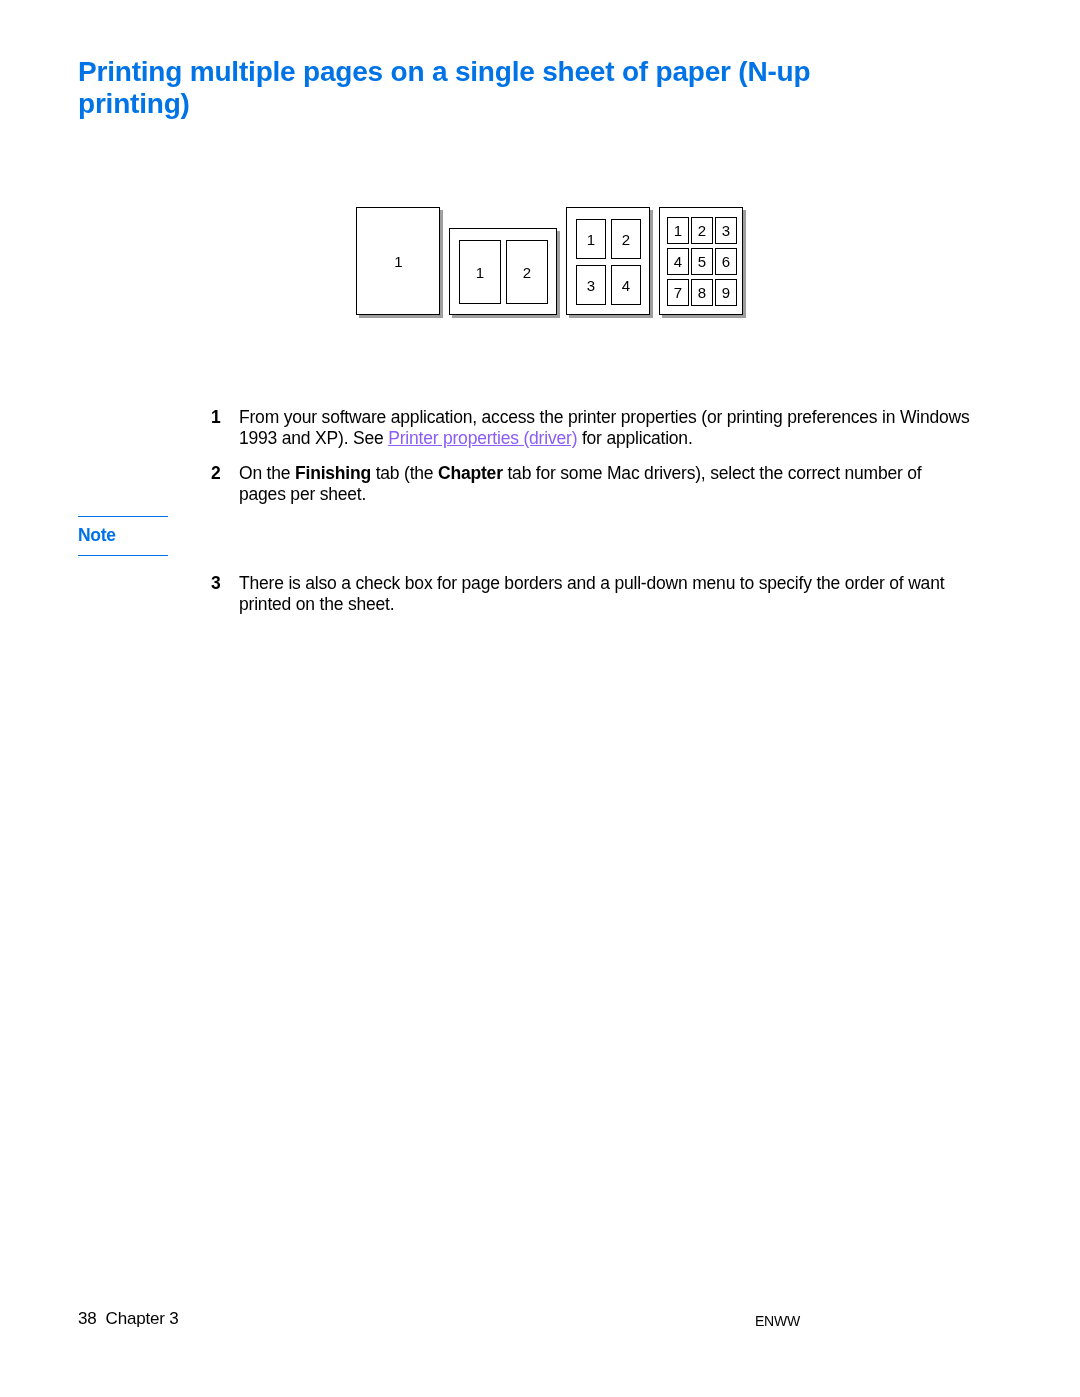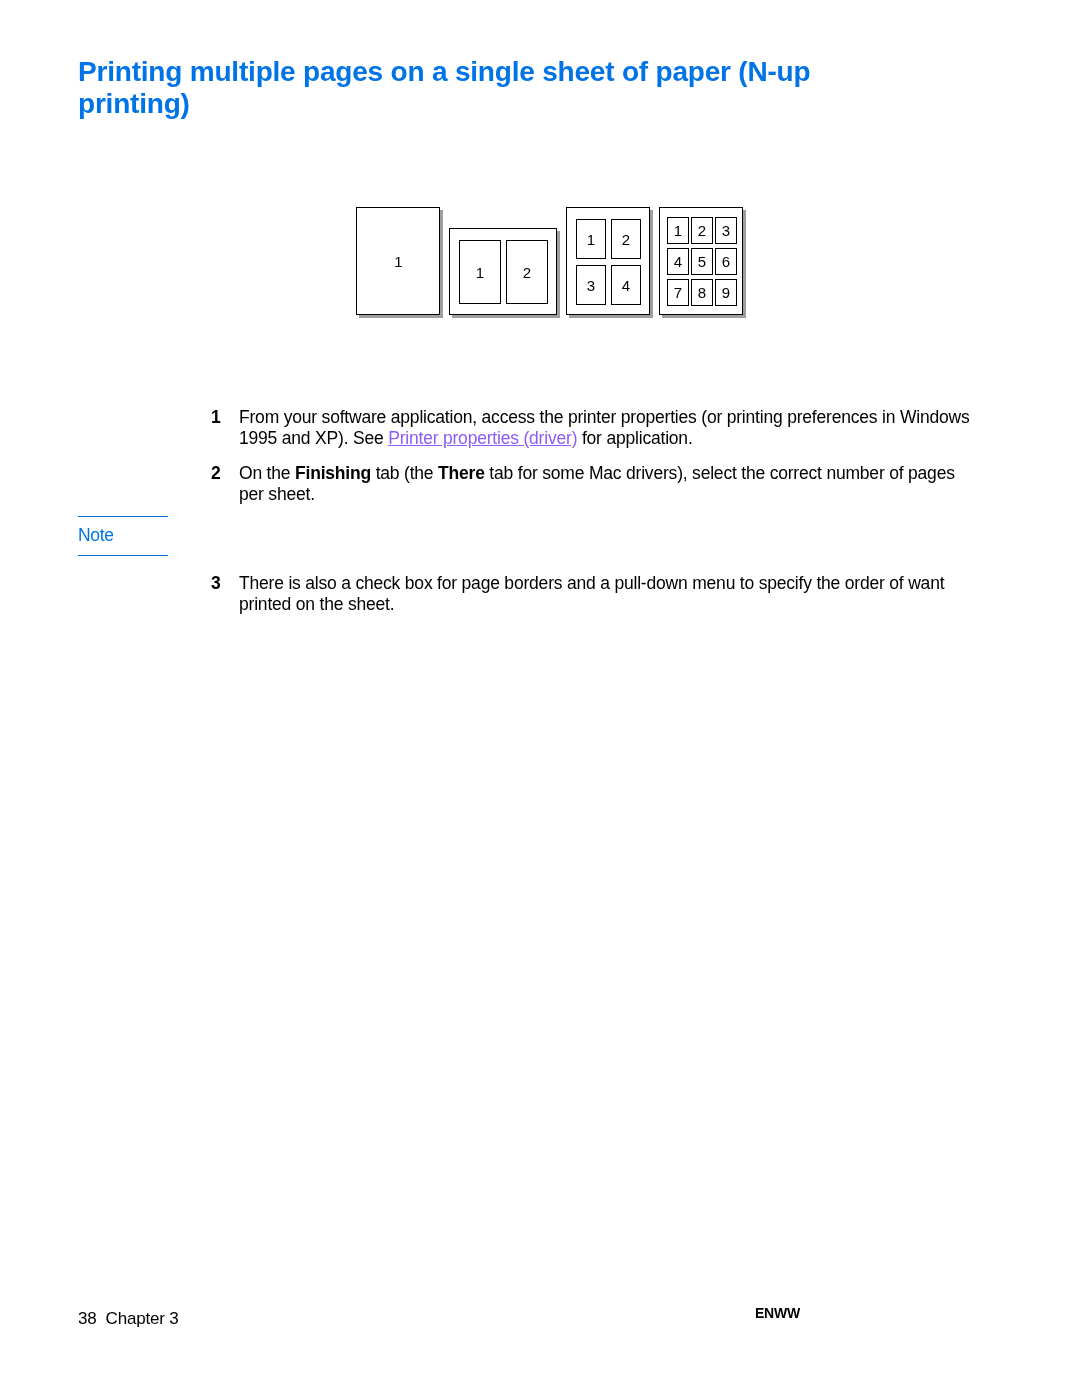--- a/index.html
+++ b/index.html
@@ -100,21 +100,21 @@
     color: #8b5cf6;
     text-decoration: underline;
   }
 
   .note-label {
     position: absolute;
     left: 78px;
     top: 525px;
     font-size: 17.5px;
     color: #0073e6;
-    font-weight: normal;
+    font-weight: bold;
     letter-spacing: -0.3px;
   }
   .note-rule {
     position: absolute;
     left: 78px;
     border: none;
     border-top: 1.2px solid #0073e6;
     width: 90px;
     margin:0;
   }
@@ -151,23 +151,22 @@
     letter-spacing:-0.2px;
   }
   .footer .left {
     position: absolute;
     left: 78px;
     bottom: 0;
   }
   .footer .right {
     position: absolute;
     right: 100px;
-    bottom: 8px;
+    bottom: 0;
     font-size: 14px;
-    font-weight: bold;
   }
 </style>
 </head>
 <body>
 
 <div class="page">
 
   <div class="title">Printing multiple pages on a single sheet of paper (N-up printing)</div>
 
 
@@ -232,27 +231,27 @@
           <span class="lbl">9</span>
         </div>
     </div>
   </div>
 
 
   <div class="steps">
     <div class="step">
       <div class="num">1</div>
       <div class="txt">
-        <span>From your software application, access the printer properties (or printing preferences in Windows 1995 and XP). See </span><a class="inline-link" href="#">Printer properties (driver)</a><span> for application.</span>
+        <span>From your software application, access the printer properties (or printing preferences in Windows 1993 and XP). See </span><a class="inline-link" href="#">Printer properties (driver)</a><span> for application.</span>
       </div>
     </div>
     <div class="step">
       <div class="num">2</div>
       <div class="txt">
-        <span>On the </span><b>Finishing</b><span> tab (the </span><b>There</b><span> tab for some Mac drivers), select the correct number of pages per sheet.</span>
+        <span>On the </span><b>Finishing</b><span> tab (the </span><b>Chapter</b><span> tab for some Mac drivers), select the correct number of pages per sheet.</span>
       </div>
     </div>
   </div>
 
   <hr class="note-rule" style="top:516px;">
   <div class="note-label">Note</div>
   <hr class="note-rule" style="top:555px;">
 
 
   <div class="step3">

